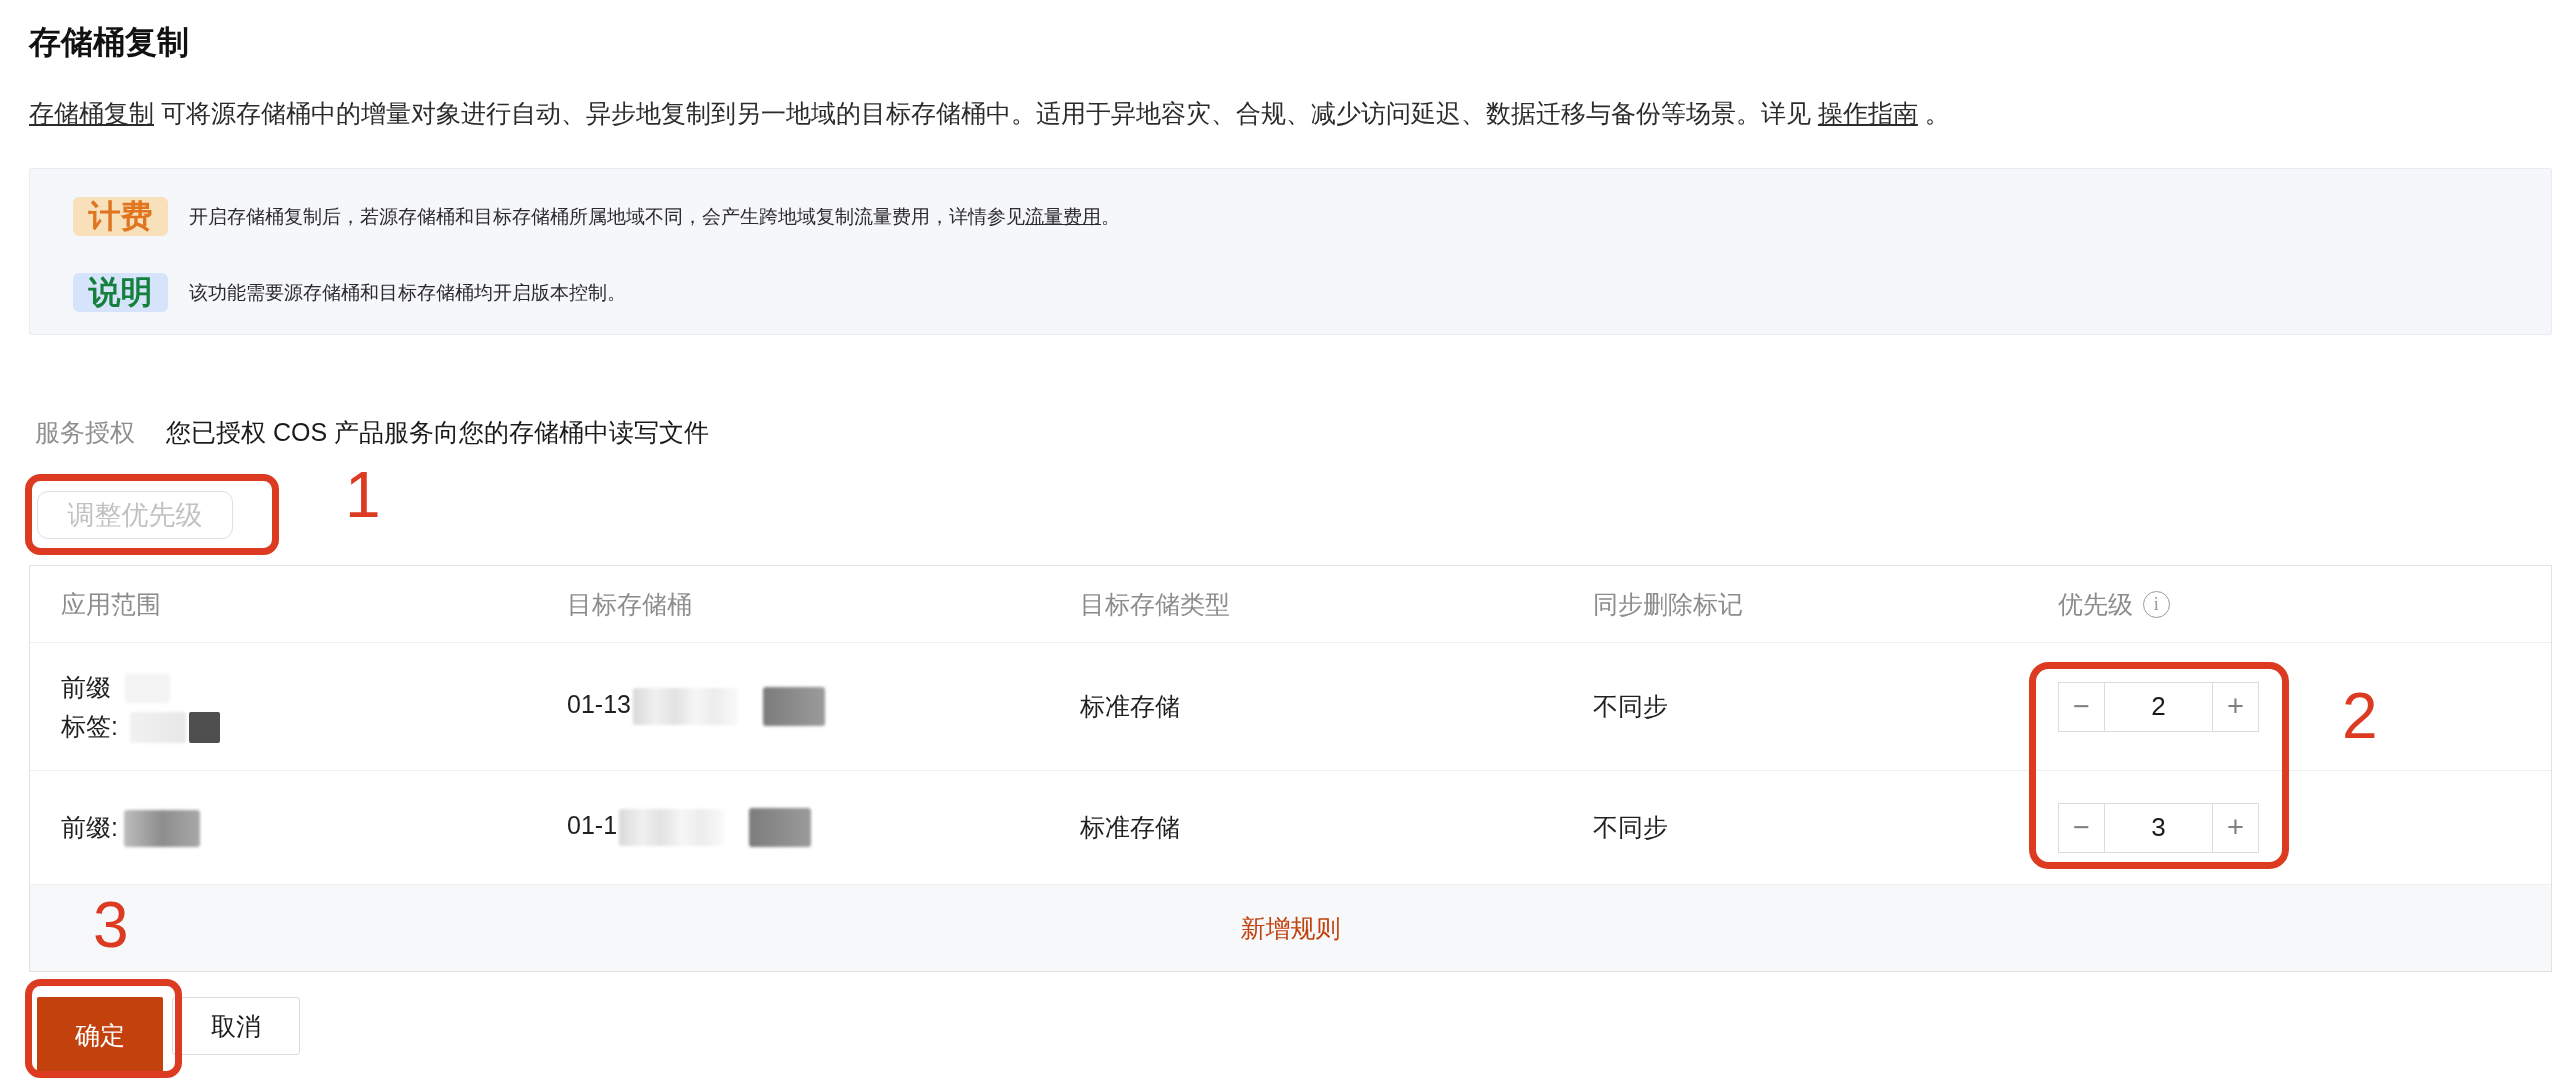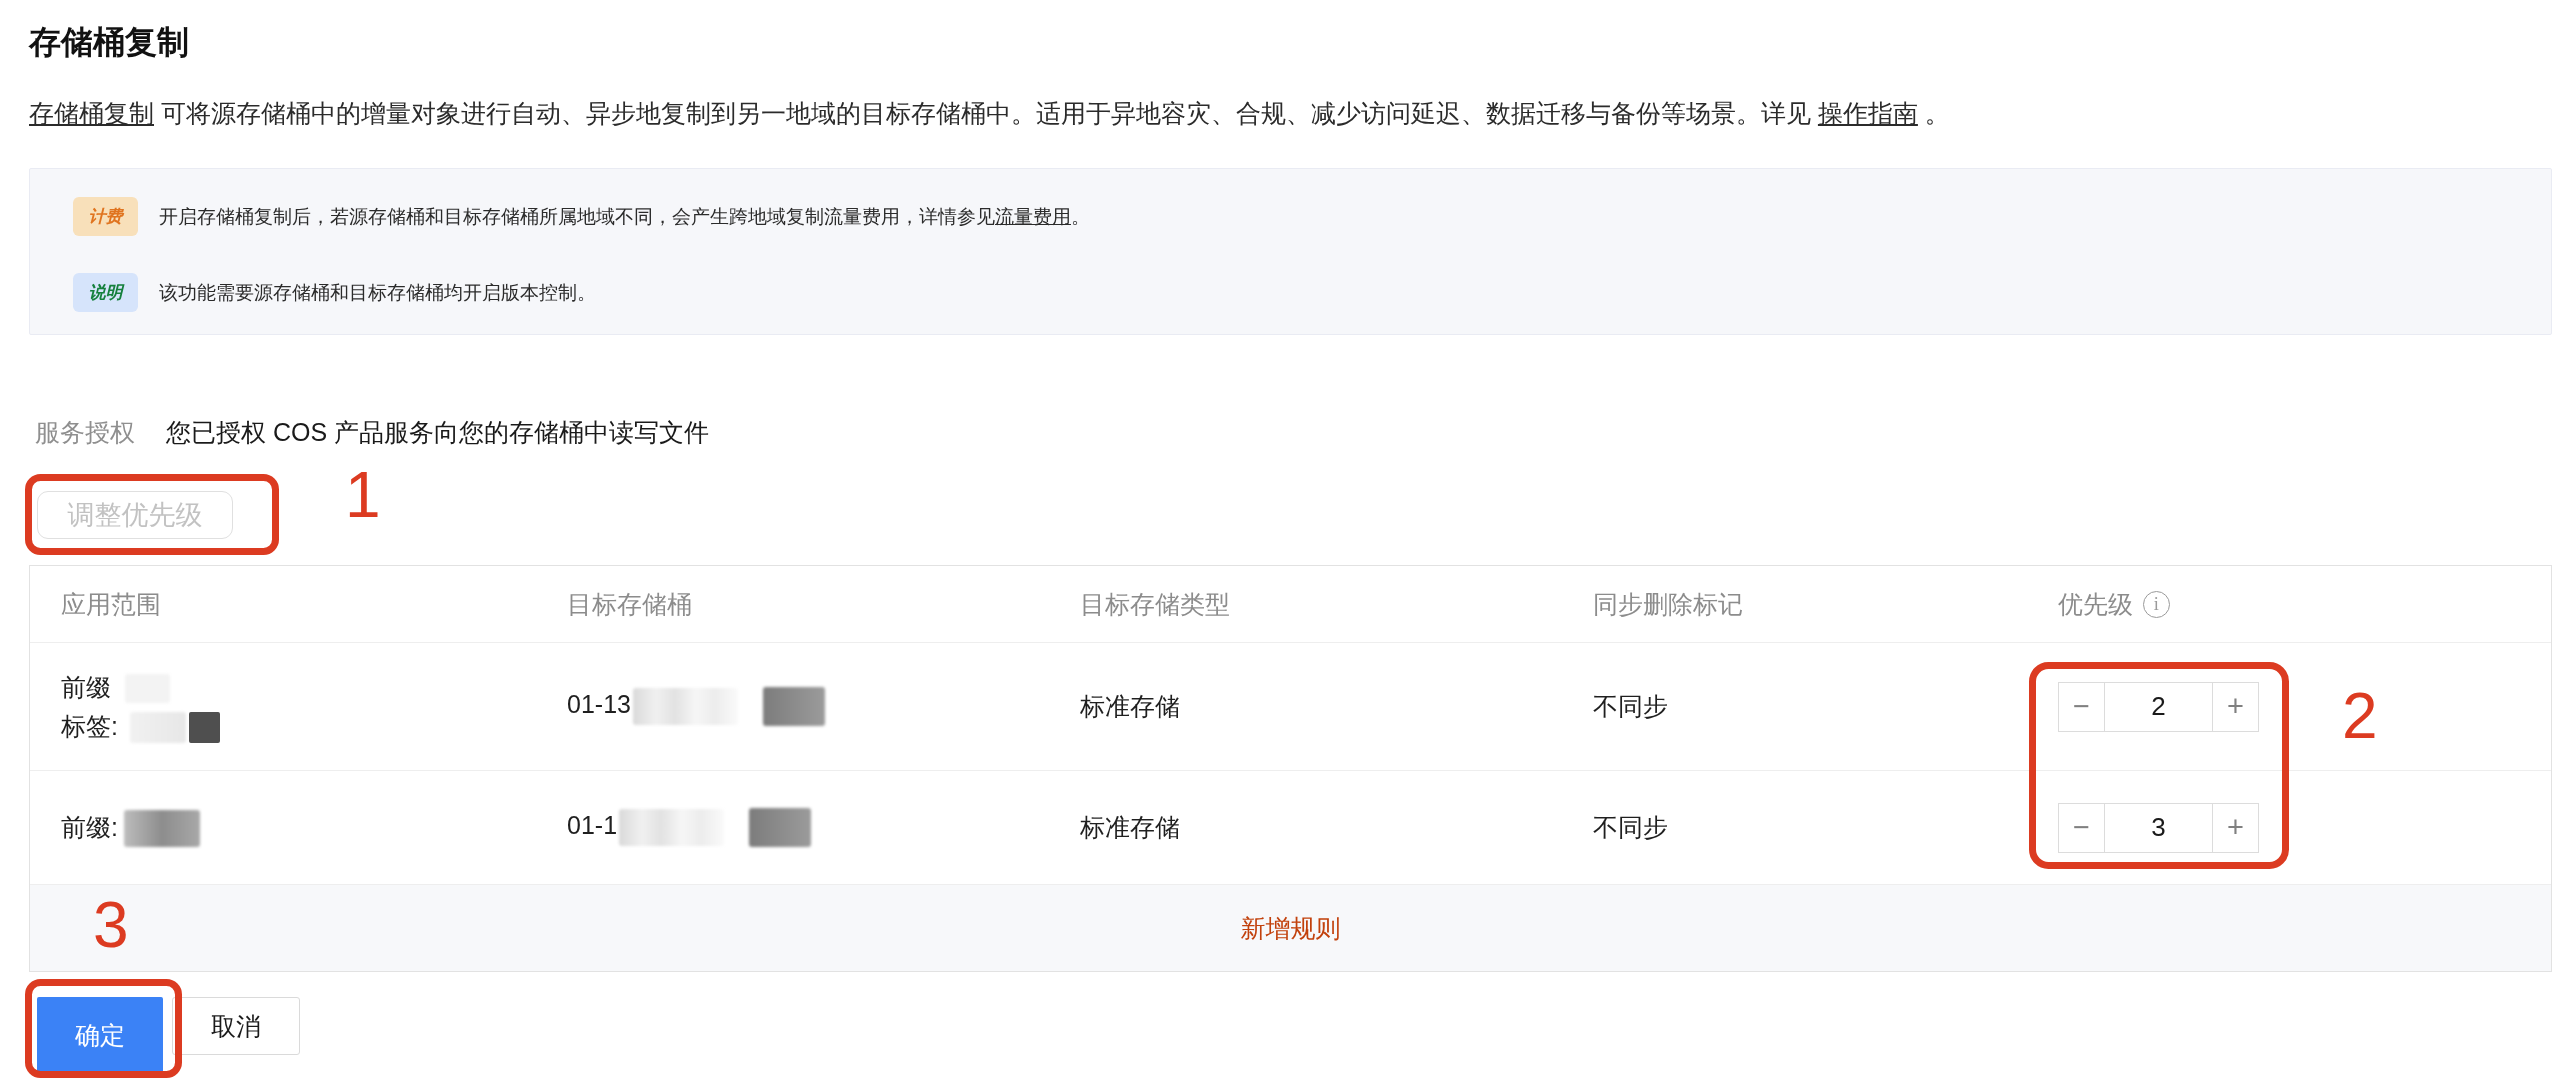--- a/index.html
+++ b/index.html
@@ -11,21 +11,21 @@
   .page-title{position:absolute;left:29px;top:21px;font-size:32px;font-weight:700;color:#111;}
   .desc{position:absolute;left:29px;top:97px;font-size:25px;color:#2b2b2b;white-space:nowrap;}
   .desc a,.inline-link{color:#2b2b2b;text-decoration:underline;cursor:pointer;}
   
   .notice-box{
     position:absolute;left:29px;top:168px;width:2523px;height:167px;box-sizing:border-box;
     background:#f6f7fa;border:1.9px solid #e9ebf3;border-radius:1.9px;padding:27px 0 0 43px;
   }
   .notice-row{display:flex;align-items:center;gap:21px;height:41px;margin-bottom:35px;}
   .badge{display:inline-flex;align-items:center;justify-content:center;height:39px;padding:0 15.5px;
-    border-radius:5.8px;font-size:17px;font-weight:700;font-style:italic;}
+    border-radius:5.8px;font-size:32px;font-weight:700;}
   .badge-billing{color:#e0741f;background:#f8e0ba;}
   .badge-note{color:#15803d;background:#d6e4fb;}
   .notice-text{font-size:19px;color:#2b2b2b;white-space:nowrap;}
   
   .auth{position:absolute;left:35px;top:416px;font-size:25px;white-space:nowrap;}
   .auth-label{color:#8f8f8f;}
   .auth-value{position:absolute;left:131px;top:0;color:#1a1a1a;}
   
   .btn-adjust{
     position:absolute;left:37px;top:491px;width:196px;height:48px;box-sizing:border-box;
@@ -79,21 +79,21 @@
   .step-btn{width:46px;box-sizing:border-box;border:1.9px solid #dcdcdc;background:#fff;color:#808080;
     display:flex;align-items:center;justify-content:center;font-size:29px;cursor:pointer;}
   .step-minus{border-right:none;}
   .step-plus{border-left:none;}
   .step-value{flex:1;box-sizing:border-box;border:1.9px solid #dcdcdc;display:flex;align-items:center;
     justify-content:center;font-size:26px;color:#1a1a1a;background:#fff;}
   
   .add-rule{font-size:25px;color:#c2410c;cursor:pointer;}
   .btn-confirm{
     position:absolute;left:37px;top:997px;width:126px;height:76px;box-sizing:border-box;
-    background:#3b82f6;color:#fff;font-size:25px;display:flex;align-items:center;justify-content:center;
+    background:#c2410c;color:#fff;font-size:25px;display:flex;align-items:center;justify-content:center;
     border:none;border-radius:1.9px;cursor:pointer;
   }
   .btn-cancel{
     position:absolute;left:172px;top:997px;width:128px;height:58px;box-sizing:border-box;
     background:#fff;color:#1a1a1a;font-size:25px;display:flex;align-items:center;justify-content:center;
     border:1.9px solid #dadada;border-radius:3px;cursor:pointer;
   }
 </style>
 </head>
 <body>

